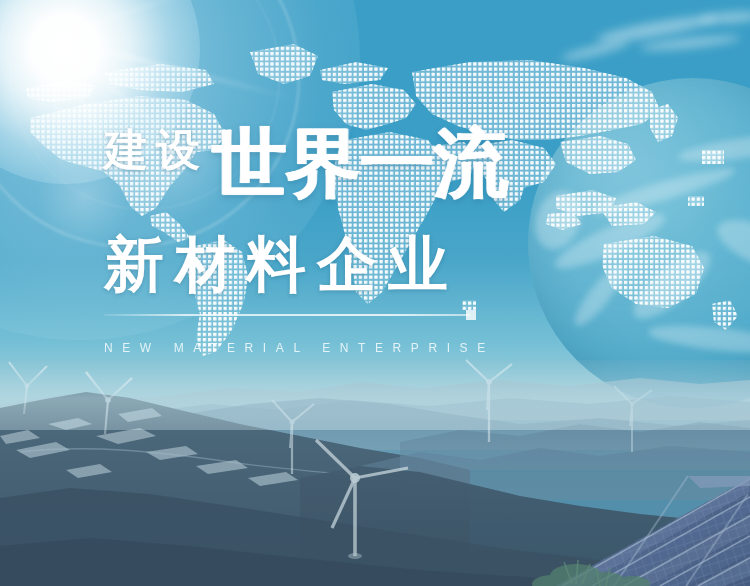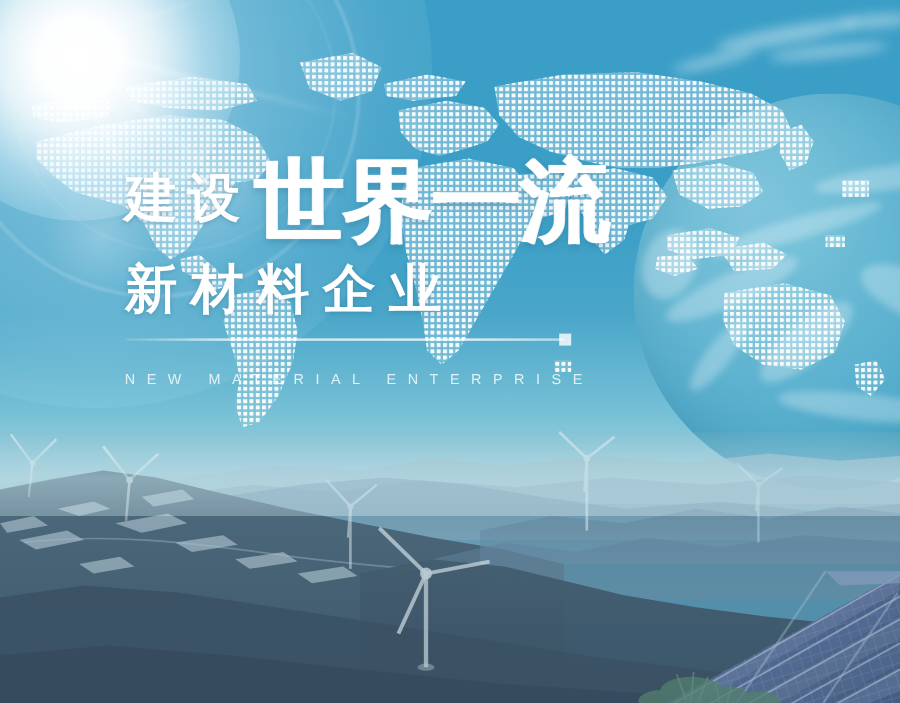--- a/index.html
+++ b/index.html
@@ -165,21 +165,21 @@
 
   
   .copy {
     position: absolute;
     left: 104px; top: 128px;
     width: 560px;
     z-index: 40;
   }
   .line1 {
     display: flex;
-    align-items: center;
+    align-items: flex-start;
     height: 82px;
     white-space: nowrap;
   }
   .t-jianshe {
     font-size: 44px;
     font-weight: bold;
     color: #ffffff;
     letter-spacing: 8px;
     line-height: 1;
     padding-bottom: 7px;
@@ -196,22 +196,22 @@
     transform: scaleX(1.04) scaleY(1.04);
     transform-origin: left bottom;
     text-shadow:
       0 0 1px rgba(255,255,255,0.9),
       1px 0 0 rgba(255,255,255,0.9),
       -1px 0 0 rgba(255,255,255,0.9),
       0 2px 6px rgba(20,80,110,0.28);
     font-family: "DejaVu Sans", "Liberation Sans", sans-serif;
   }
   .line2 {
-    margin-top: 8px;
-    font-size: 44px;
+    margin-top: 22px;
+    font-size: 60px;
     font-weight: bold;
     color: #ffffff;
     letter-spacing: 11px;
     line-height: 1.1;
     white-space: nowrap;
     text-shadow: 0 1px 4px rgba(20,80,110,0.30);
     font-family: Liberation Serif, serif;
   }
 
   .divider {

